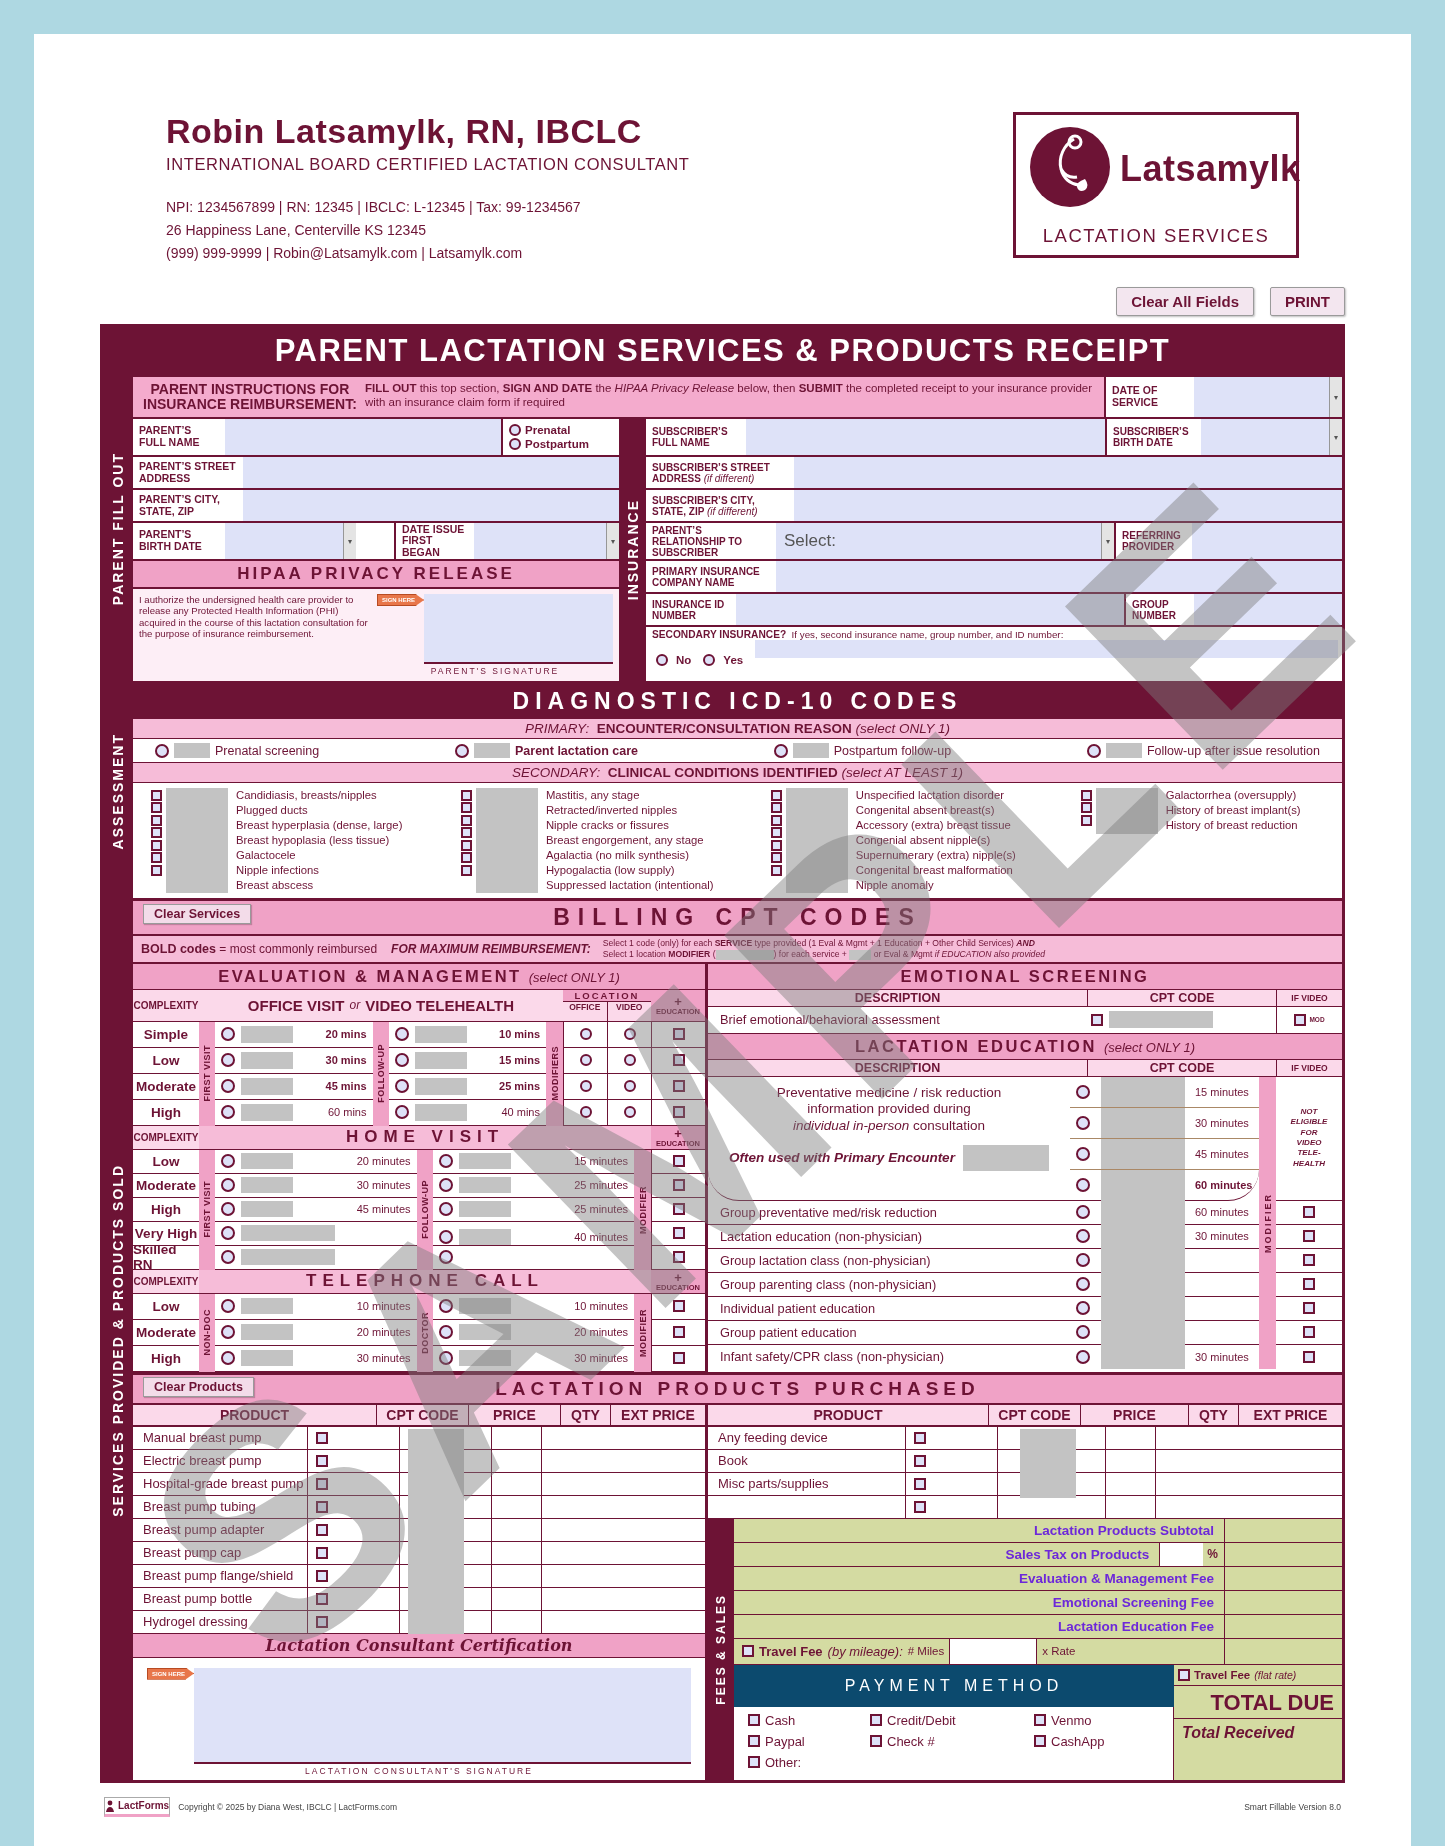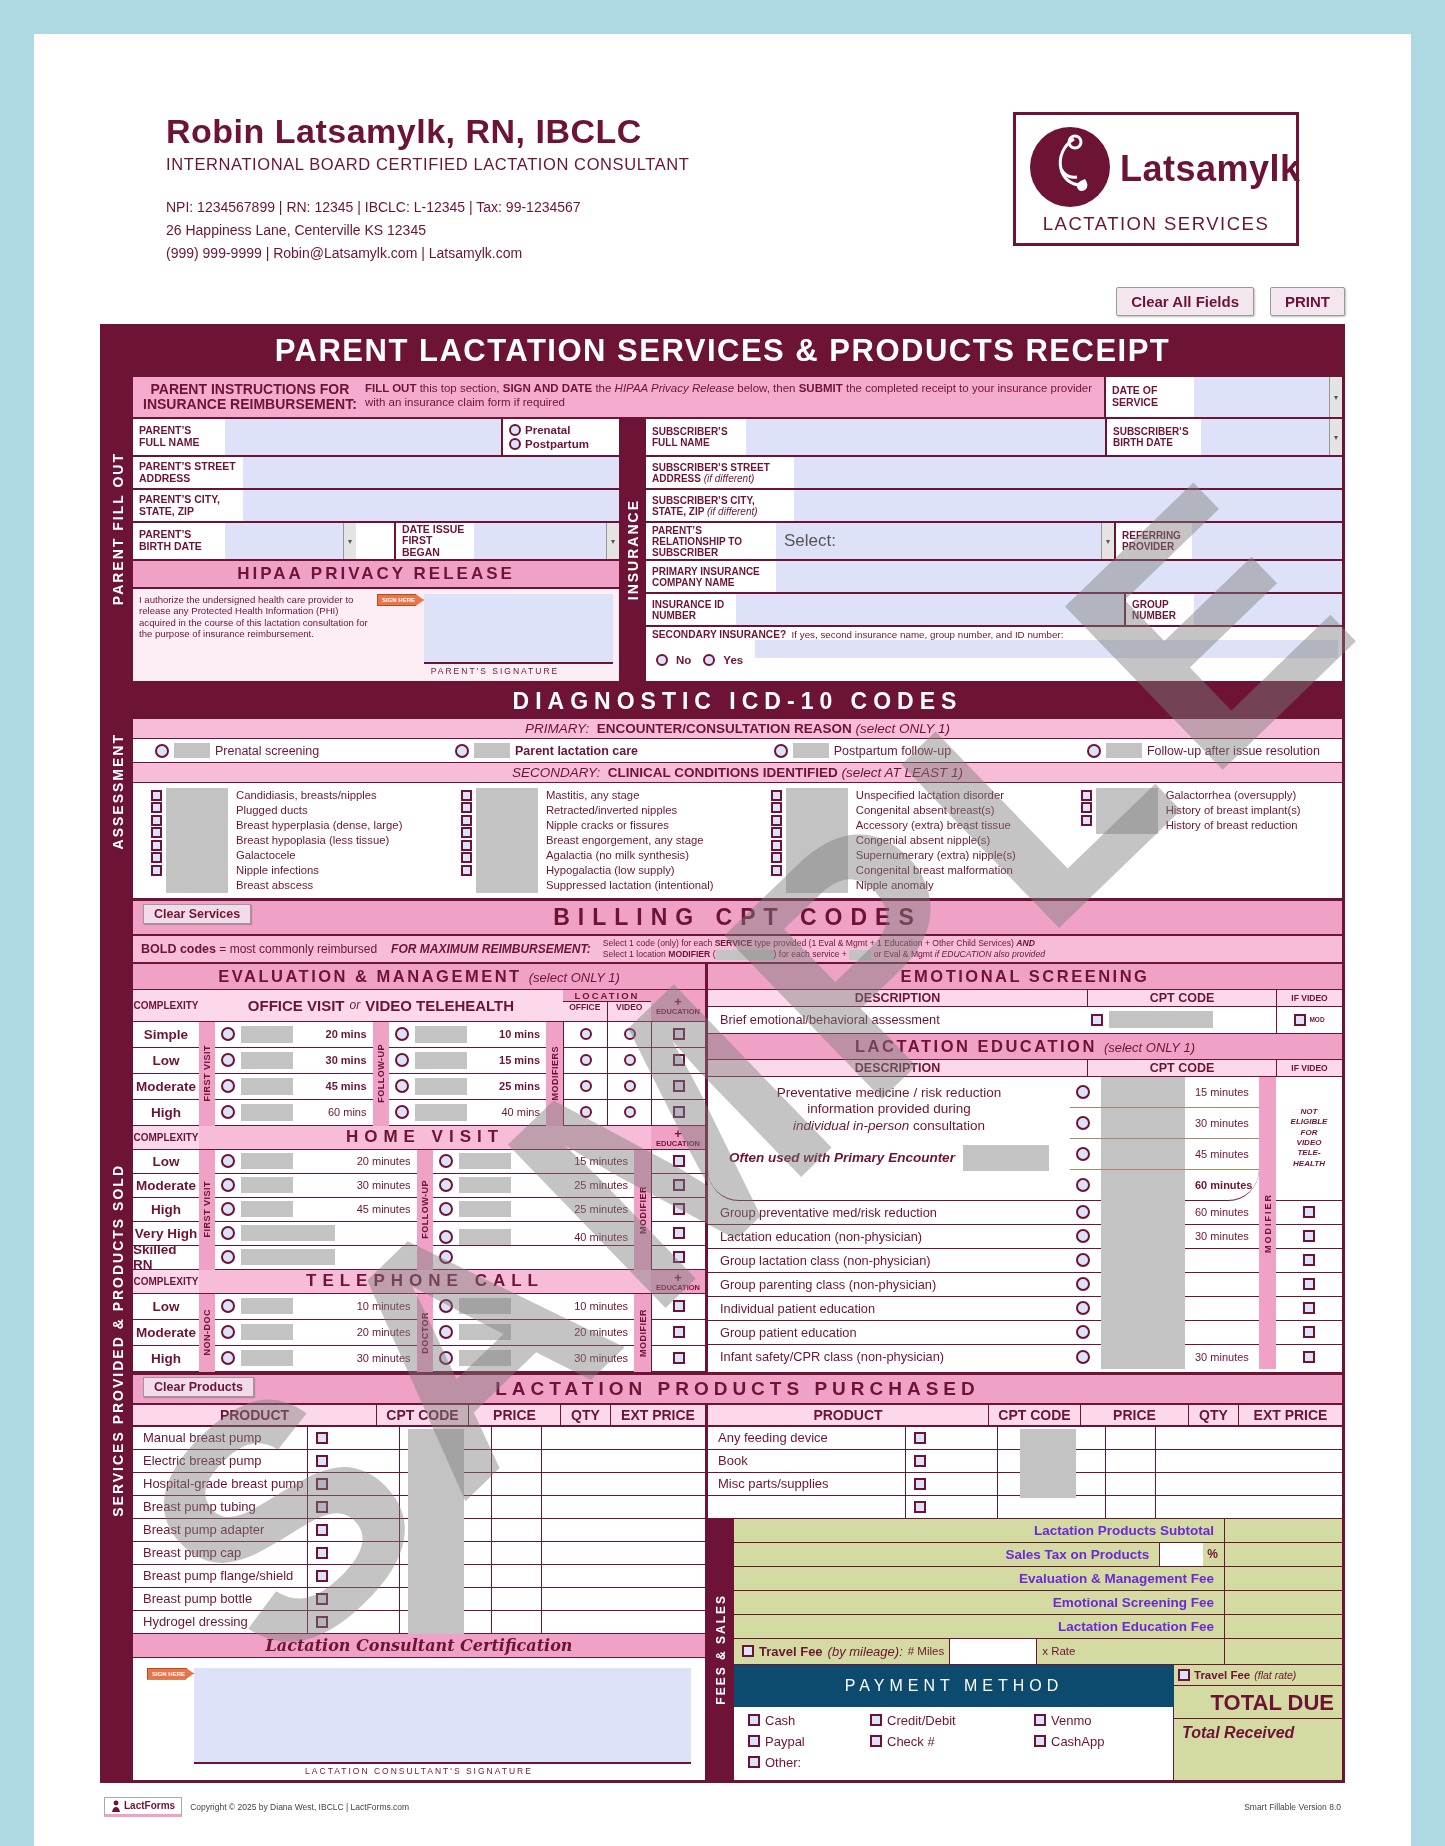--- a/index.html
+++ b/index.html
@@ -16,21 +16,21 @@
     font-size:330px; font-weight:700; letter-spacing:26px; color:rgba(125,125,125,.45);
     transform:rotate(-44deg); white-space:nowrap; pointer-events:none; z-index:60; }
 
   
   .hdr { display:flex; padding:0 112px 0 132px; align-items:flex-start; }
   .hname { font-size:34px; font-weight:700; color:#6d1335; letter-spacing:.5px; }
   .hsub { font-size:16.5px; font-weight:400; color:#6d1335; letter-spacing:.6px; margin:4px 0 18px; }
   .hline { font-size:14px; color:#6d1335; margin-top:7px; }
   .logobox { border:3px solid #6d1335; width:286px; padding:10px 12px 8px; margin-left:auto; }
   .logoname { font-size:36px; color:#6d1335; font-weight:700; letter-spacing:.5px; }
-  .logosub { font-size:18.5px; color:#6d1335; letter-spacing:1.5px; font-weight:500; margin-top:0; text-align:center; }
+  .logosub { font-size:18.5px; color:#6d1335; letter-spacing:1.5px; font-weight:500; margin-top:12px; text-align:center; }
   .btnrow { display:flex; justify-content:flex-end; gap:16px; padding:0 66px; margin:26px 0 8px; }
   .btn { background:#f3e6ef; border:1px solid #9a9a9a; border-radius:2px; color:#6d1335;
     font-weight:700; font-size:15px; padding:5px 14px; box-shadow:1px 1px 2px rgba(0,0,0,.25); cursor:pointer; }
 
   
   .form { margin:0 66px; border:3px solid #6d1335; background:#fff; }
   .titlebar { background:#6d1335; color:#fff; text-align:center; font-size:31px; font-weight:700;
     letter-spacing:1.5px; padding:6px 0 8px; }
 
   
@@ -190,21 +190,21 @@
   .totdue { font-size:22px; font-weight:800; color:#6d1335; padding:4px 8px 2px; border-bottom:1.5px solid #6d1335;text-align:right; }
   .totrec { font-size:16px; font-weight:700; font-style:italic; color:#6d1335; padding:5px 8px; }
 
   
   .certbar { background:#f0a2c6; border-bottom:1.5px solid #6d1335; text-align:center; color:#6d1335;
     font-family:"DejaVu Serif", serif; font-style:italic; font-weight:700; font-size:16px; padding:2px 0; }
   .certbox { background:#fff; padding:10px 14px 4px; }
 
   
   .foot { display:flex; align-items:center; padding:14px 70px 0; }
-  .flogo { border:1px solid #aaa; display:inline-flex; align-items:center; gap:3px; padding:2px 6px;
+  .flogo { border:1px solid #aaa; display:inline-flex; align-items:center; gap:3px; padding:2px 0;
     color:#6d1335; font-weight:700; font-size:10px; border-bottom:3px solid #f0a2c6; }
   .fcopy { font-size:8.5px; color:#444; margin-left:8px; }
   .fver { margin-left:auto; font-size:8.5px; color:#444; }
 </style>
 </head>
 <body>
 
 <div class="page">
   <div class="watermark">SAMPLE</div>
 

